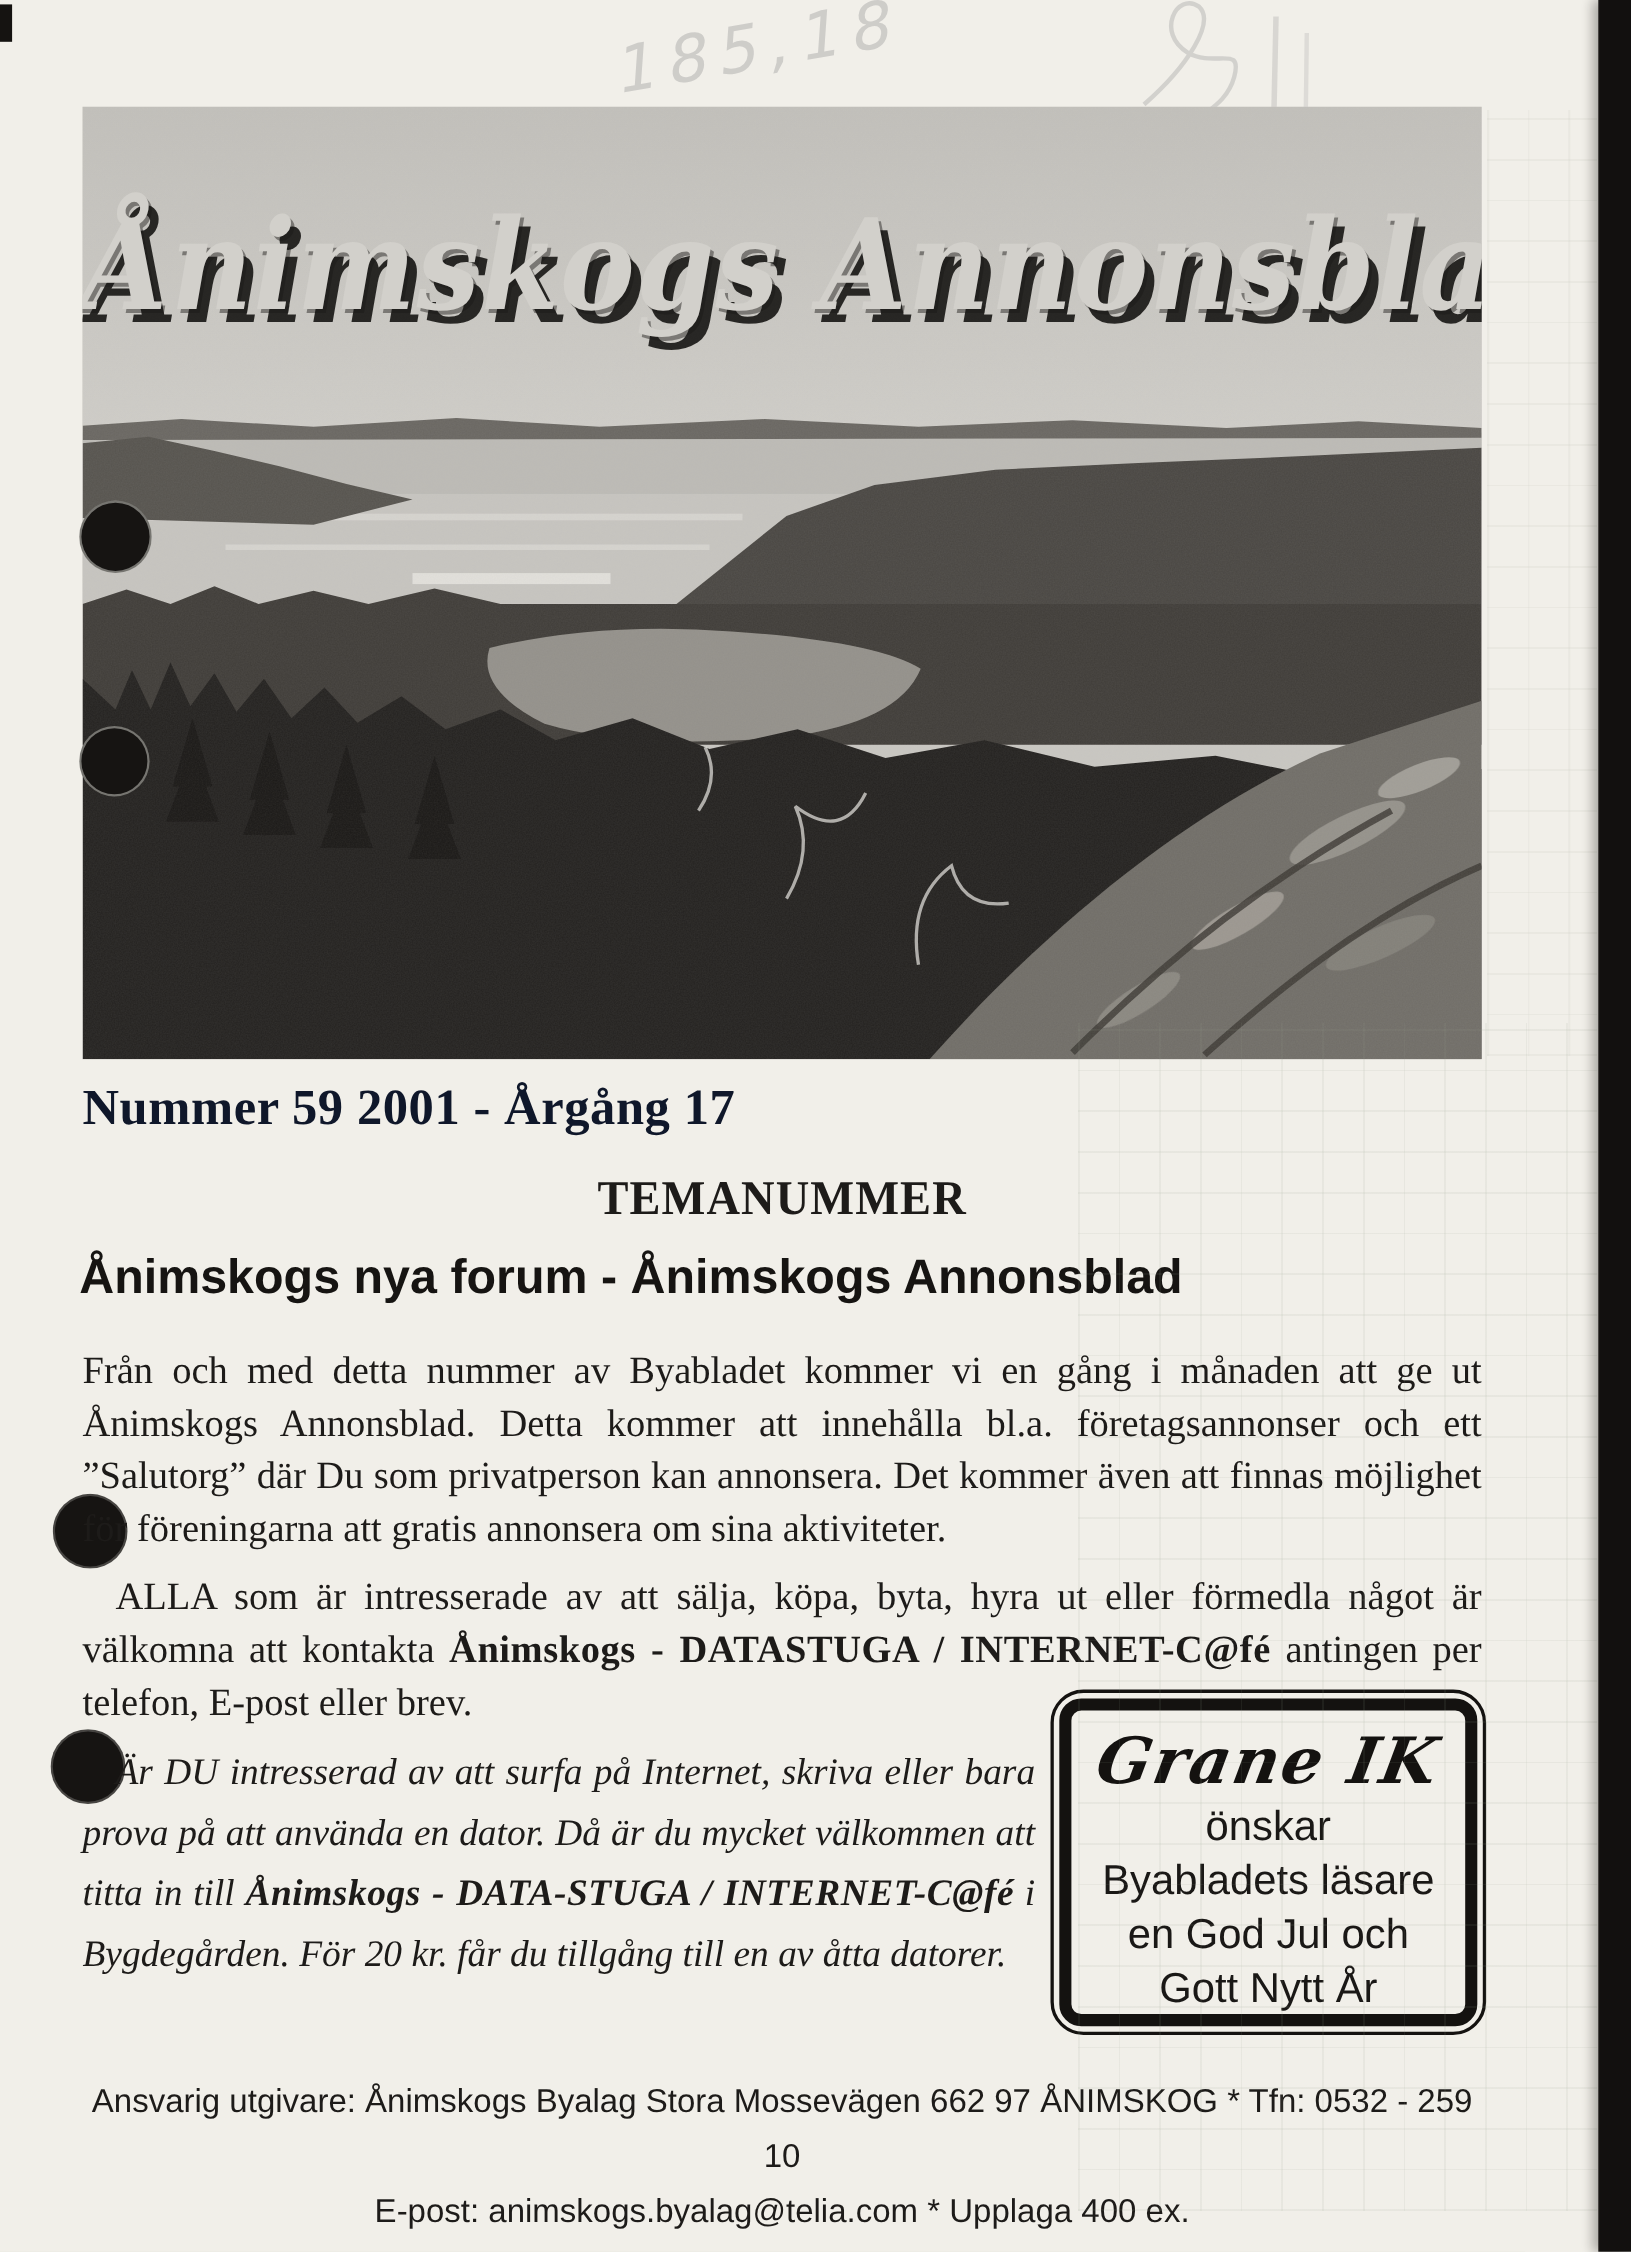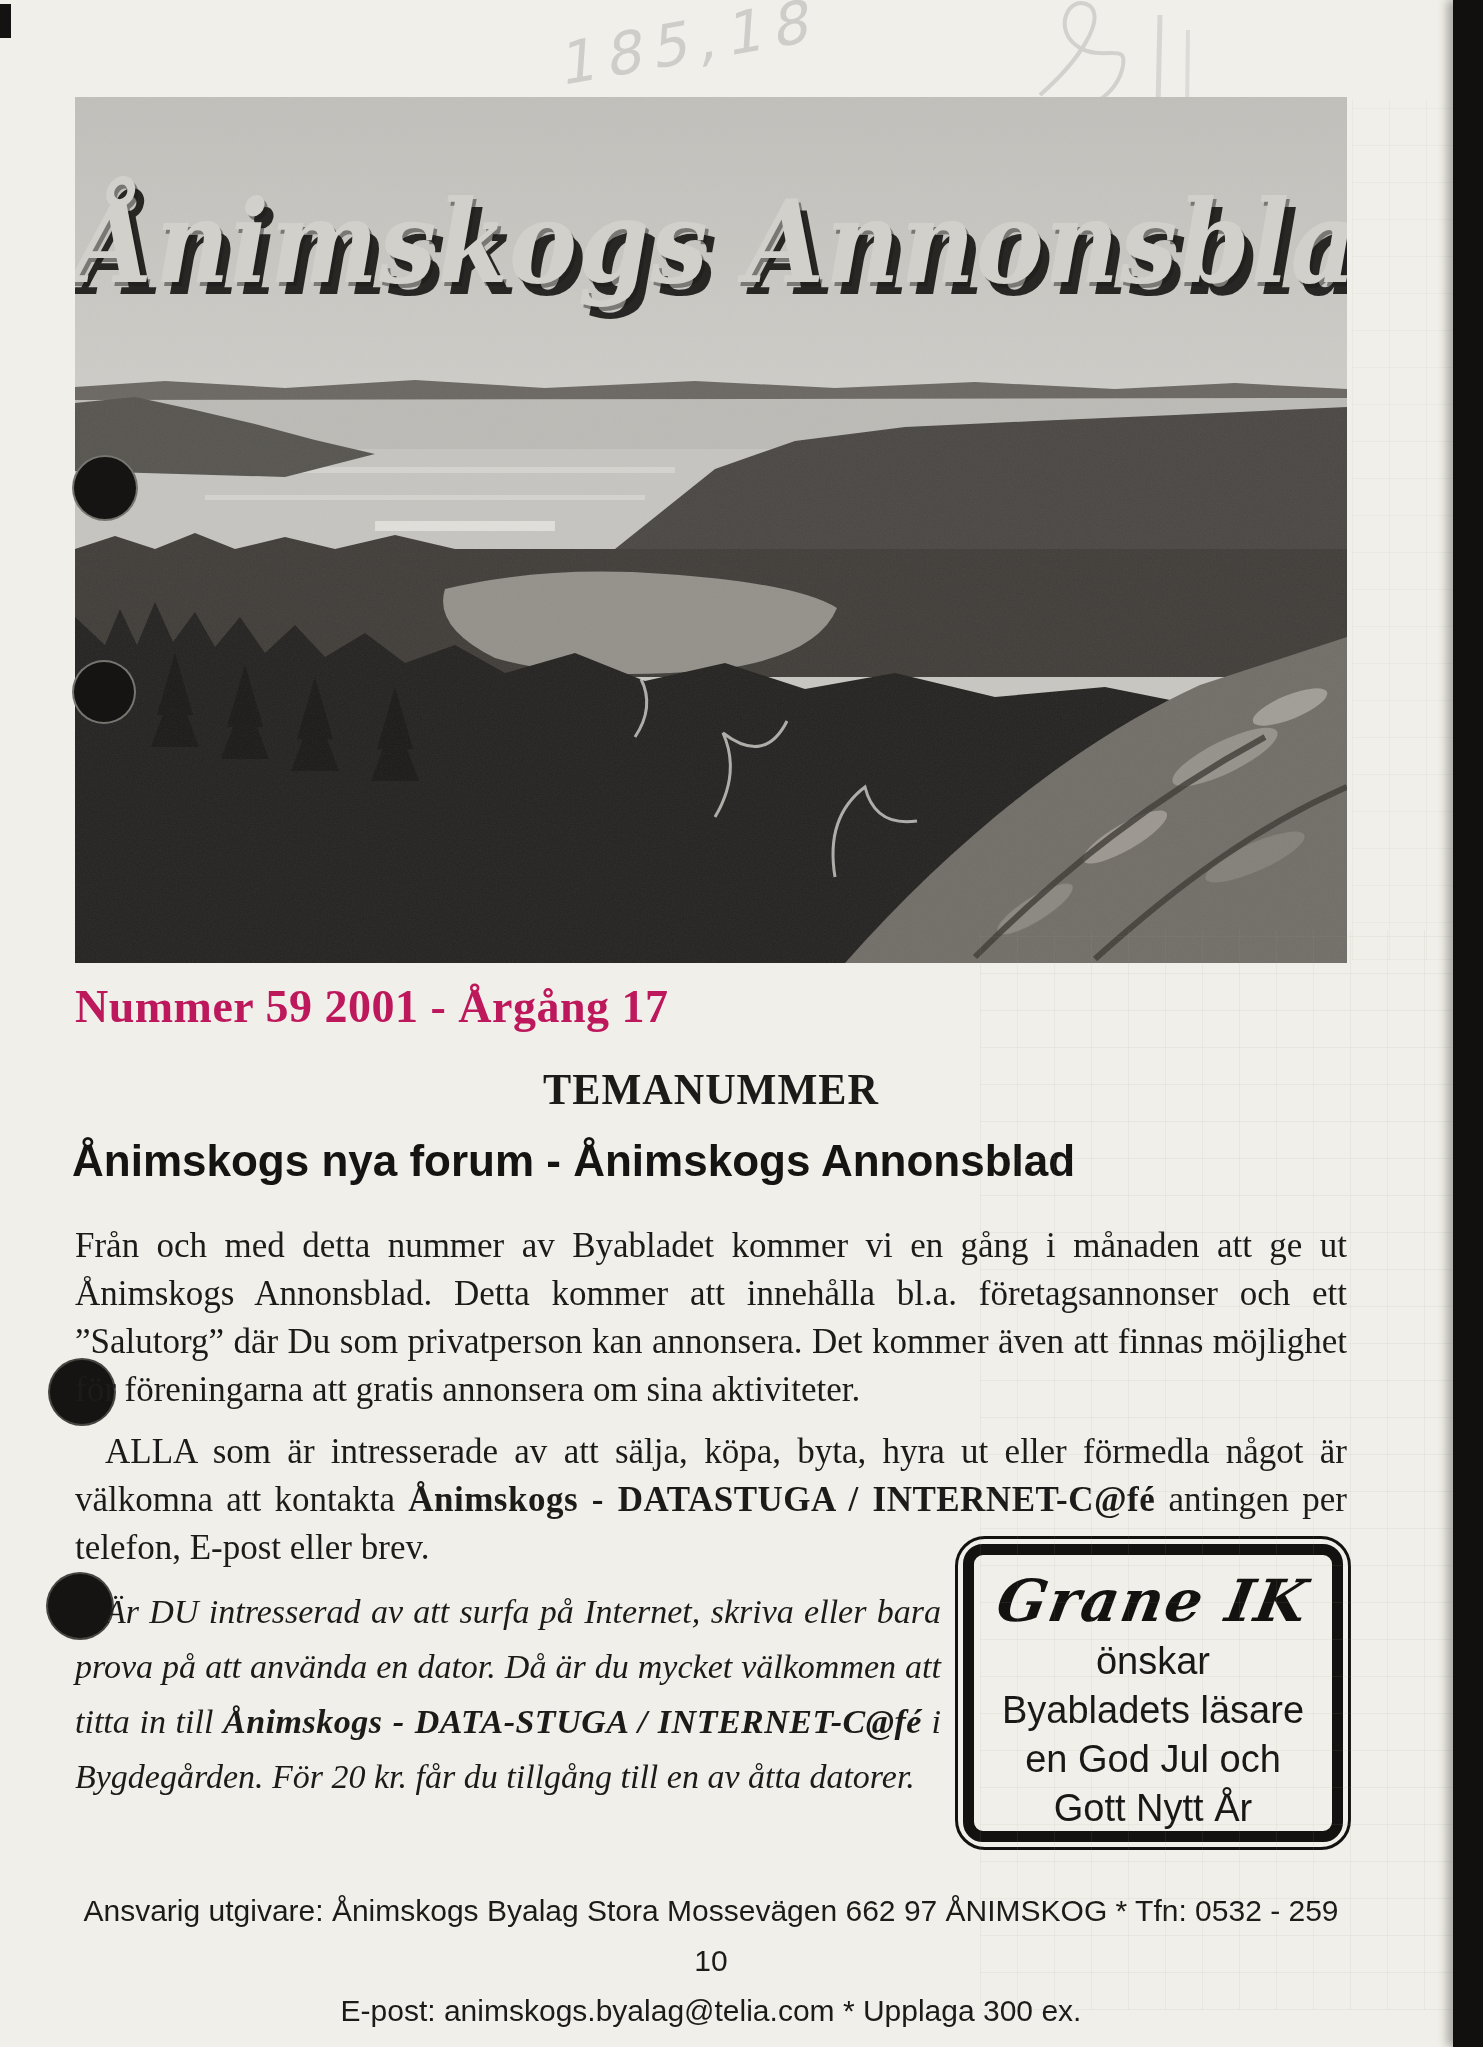--- a/index.html
+++ b/index.html
@@ -62,21 +62,21 @@
     position:absolute;border-radius:50%;background:#161412;
     border:2px solid rgba(236,234,228,.45);
   }
   .punch.p1{left:72px;top:455px;width:62px;height:62px;}
   .punch.p2{left:72px;top:660px;width:60px;height:60px;}
   .punch.p3{left:48px;top:1358px;width:64px;height:64px;border-color:rgba(120,118,114,.5);}
   .punch.p4{left:46px;top:1572px;width:64px;height:64px;border-color:rgba(120,118,114,.5);}
   
   .issue{
     position:absolute;left:75px;top:980px;
-    font-weight:bold;font-size:46px;color:#be185d;letter-spacing:.5px;
+    font-weight:bold;font-size:46px;color:#0f172a;letter-spacing:.5px;
   }
   .tema{
     position:absolute;left:75px;top:1064px;width:1272px;text-align:center;
     font-weight:bold;font-size:44px;color:#1d1b19;letter-spacing:1px;
     transform:scaleX(.96);transform-origin:center;
   }
   .headline{
     position:absolute;left:72px;top:1136px;margin:0;
     font-family:"Liberation Sans","DejaVu Sans",sans-serif;
     font-weight:bold;font-size:44px;color:#161412;letter-spacing:0;
@@ -223,20 +223,20 @@
       <div class="ad-brand">Grane IK</div>
       <div class="ad-line">önskar</div>
       <div class="ad-line">Byabladets läsare</div>
       <div class="ad-line">en God Jul och</div>
       <div class="ad-line">Gott Nytt År</div>
     </div>
   </div>
 
   <div class="footer">
     <div>Ansvarig utgivare: Ånimskogs Byalag Stora Mossevägen 662 97 ÅNIMSKOG * Tfn: 0532 - 259 10</div>
-    <div>E-post: animskogs.byalag@telia.com * Upplaga 300 ex.</div>
+    <div>E-post: animskogs.byalag@telia.com * Upplaga 400 ex.</div>
   </div>
 
   <div class="bleed"></div>
   <div class="bleed2"></div>
   <div class="scan-strip"></div>
 
 </div>
 
 </body></html>

